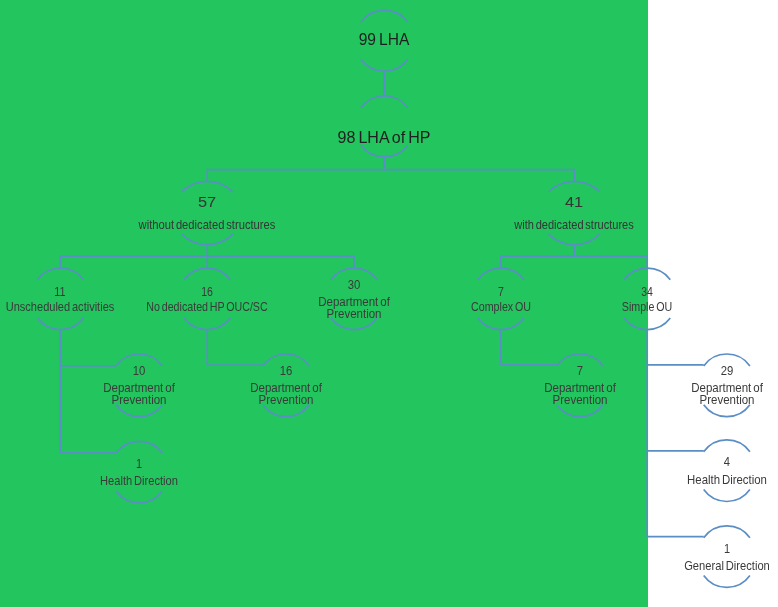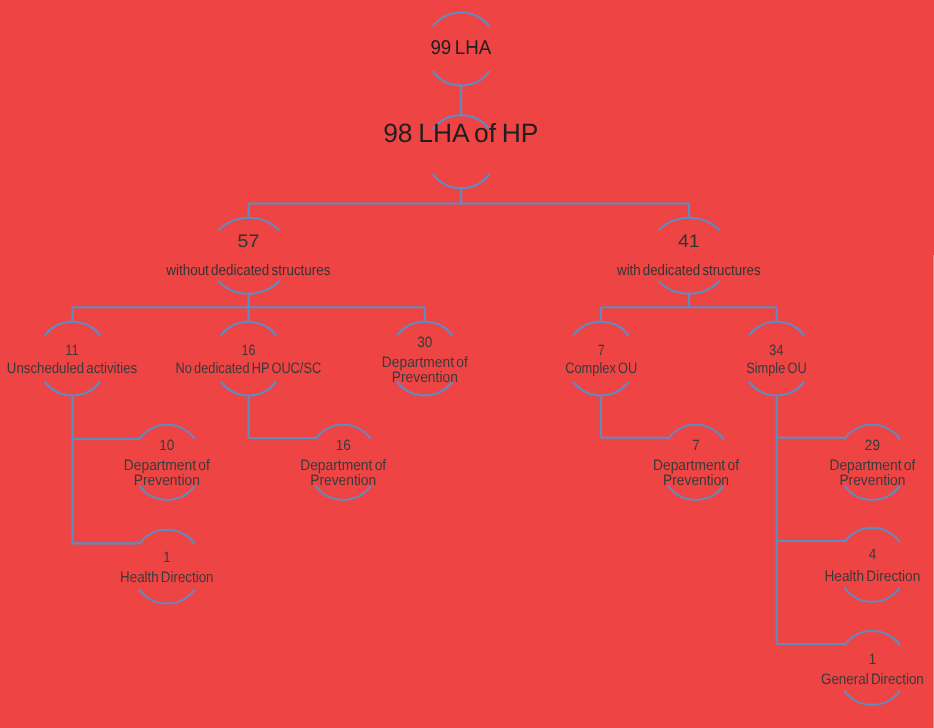--- a/index.html
+++ b/index.html
@@ -1,19 +1,19 @@
 <!DOCTYPE html>
 <html><head>
 <meta charset="utf-8">
 <title>LHA organisation tree</title>
 <style>
   html,body{margin:0;padding:0;}
   body{width:778px;height:607px;background:#ffffff;overflow:hidden;
        font-family:"Liberation Sans",sans-serif;}
-  #stage{position:relative;width:778px;height:607px;background:#ef4444;}
+  #stage{position:relative;width:648px;height:607px;background:#22c55e;}
   svg#wires{position:absolute;left:0;top:0;width:778px;height:607px;overflow:visible;}
   #wires path{fill:none;stroke:#5b8ec4;stroke-width:1.7;
               stroke-linecap:butt;stroke-linejoin:miter;
               shape-rendering:geometricPrecision;}
   .node{position:absolute;width:0;height:0;color:#3a3a3a;}
   .num,.lab{position:absolute;left:0;width:340px;margin-left:-170px;
             text-align:center;white-space:pre-line;word-spacing:-1.4px;}
   .inline{white-space:nowrap;}
 </style>
 </head>
@@ -76,21 +76,21 @@
 <path d="M 500.80 364.80 L 556.70 364.80"></path>
 <path d="M 647.20 329.60 L 647.20 536.60"></path>
 <path d="M 647.20 364.80 L 703.70 364.80"></path>
 <path d="M 647.20 450.90 L 703.70 450.90"></path>
 <path d="M 647.20 536.60 L 703.70 536.60"></path>
 </svg>
 <div class="node" style="left:384.30px;top:0;color:#1f1f1f;">
       <div class="num inline" style="top:30.49px;font-size:16.60px;line-height:19.92px;transform:scaleX(0.9388)"><span>99</span><span> </span><span>LHA</span></div>
     </div>
 <div class="node" style="left:384.30px;top:0;color:#1f1f1f;">
-      <div class="num inline" style="top:101px;font-size:22px;line-height:19.92px;transform:scaleX(1.0022)"><span>98</span><span> </span><span>LHA of HP</span></div>
+      <div class="num inline" style="top:128px;font-size:16px;line-height:19.92px;transform:scaleX(1.0022)"><span>98</span><span> </span><span>LHA of HP</span></div>
     </div>
 <div class="node" style="left:207.20px;top:0;color:#343434;">
       <div class="num" style="top:193.10px;font-size:15.00px;line-height:18.00px;transform:scaleX(1.09)">57</div>
       <div class="lab" style="top:219.23px;font-size:12.60px;line-height:12.20px;transform:scaleX(0.8881)">without dedicated structures</div>
     </div>
 <div class="node" style="left:574.20px;top:0;color:#343434;">
       <div class="num" style="top:193.10px;font-size:15.00px;line-height:18.00px;transform:scaleX(1.09)">41</div>
       <div class="lab" style="top:219.23px;font-size:12.60px;line-height:12.20px;transform:scaleX(0.8756)">with dedicated structures</div>
     </div>
 <div class="node" style="left:60.40px;top:0;color:#3a3a3a;">

